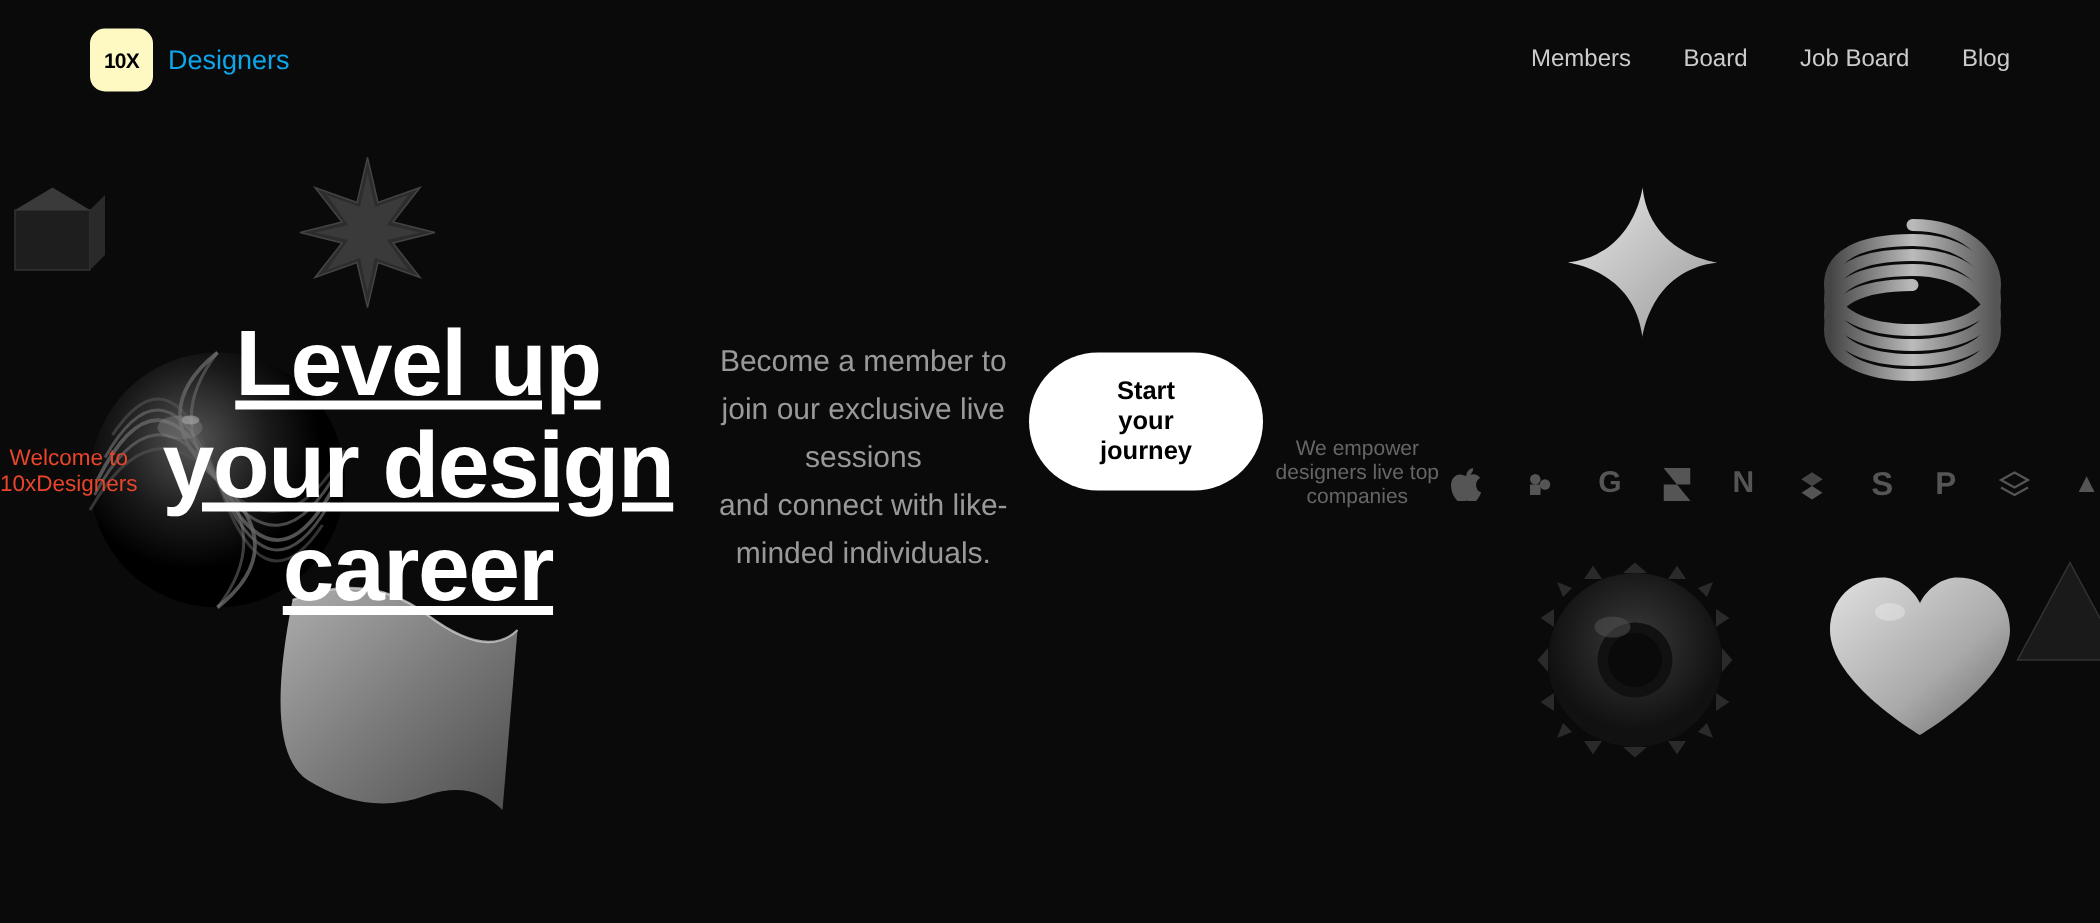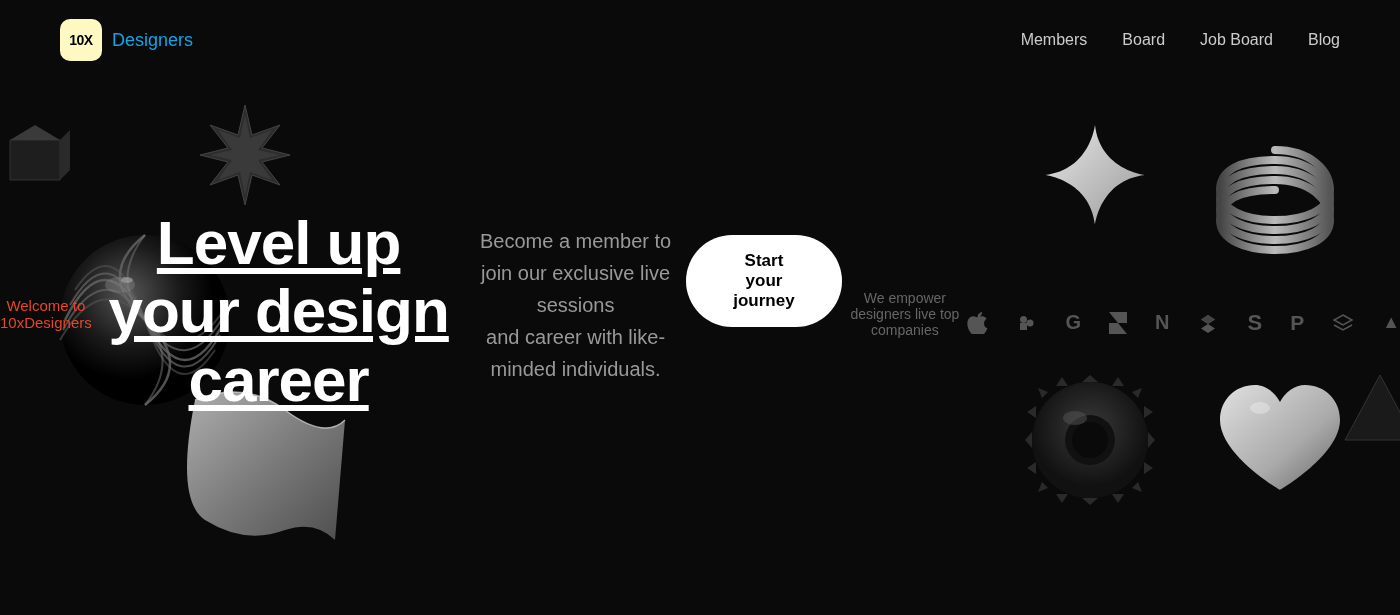--- a/index.html
+++ b/index.html
@@ -368,21 +368,21 @@
   <svg viewBox="0 0 80 80" xmlns="http://www.w3.org/2000/svg">
     <polygon points="40,5 75,70 5,70" fill="#1a1a1a" stroke="#333" stroke-width="1"></polygon>
   </svg>
 </div>
 
 <div class="hero">
   <p class="welcome-text">Welcome to 10xDesigners</p>
   <h1 class="hero-title">Level up your design career</h1>
   <p class="hero-subtitle">
     <span>Become a member to join our exclusive live sessions</span><br>
-    <span>and career with like-minded individuals.</span>
+    <span>and connect with like-minded individuals.</span>
   </p>
   <button class="cta-btn">Start your journey</button>
 
   <p class="companies-text">We empower designers live top companies</p>
   <div class="company-icons">
 
     <span class="company-icon">
       <svg width="22" height="22" viewBox="0 0 22 22" fill="#555">
           <path d="M17.05,11.3c-.03-3.1,2.54-4.6,2.65-4.67-1.44-2.11-3.69-2.4-4.49-2.43-1.91-.2-3.73,1.13-4.7,1.13-.97,0-2.47-1.1-4.06-1.07-2.09.03-4.02,1.22-5.09,3.08-2.17,3.77-.56,9.36,1.56,12.42,1.04,1.5,2.27,3.19,3.89,3.13,1.56-.06,2.15-1.01,4.04-1.01s2.42,1.01,4.07.98c1.68-.03,2.75-1.53,3.78-3.04a12.57,12.57,0,0,0,1.72-3.51A5.3,5.3,0,0,1,17.05,11.3ZM13.95,3.42A5.14,5.14,0,0,0,15.17,0a5.22,5.22,0,0,0-3.38,1.75A4.9,4.9,0,0,0,10.57,5.5,4.32,4.32,0,0,0,13.95,3.42Z"></path>
         </svg>

